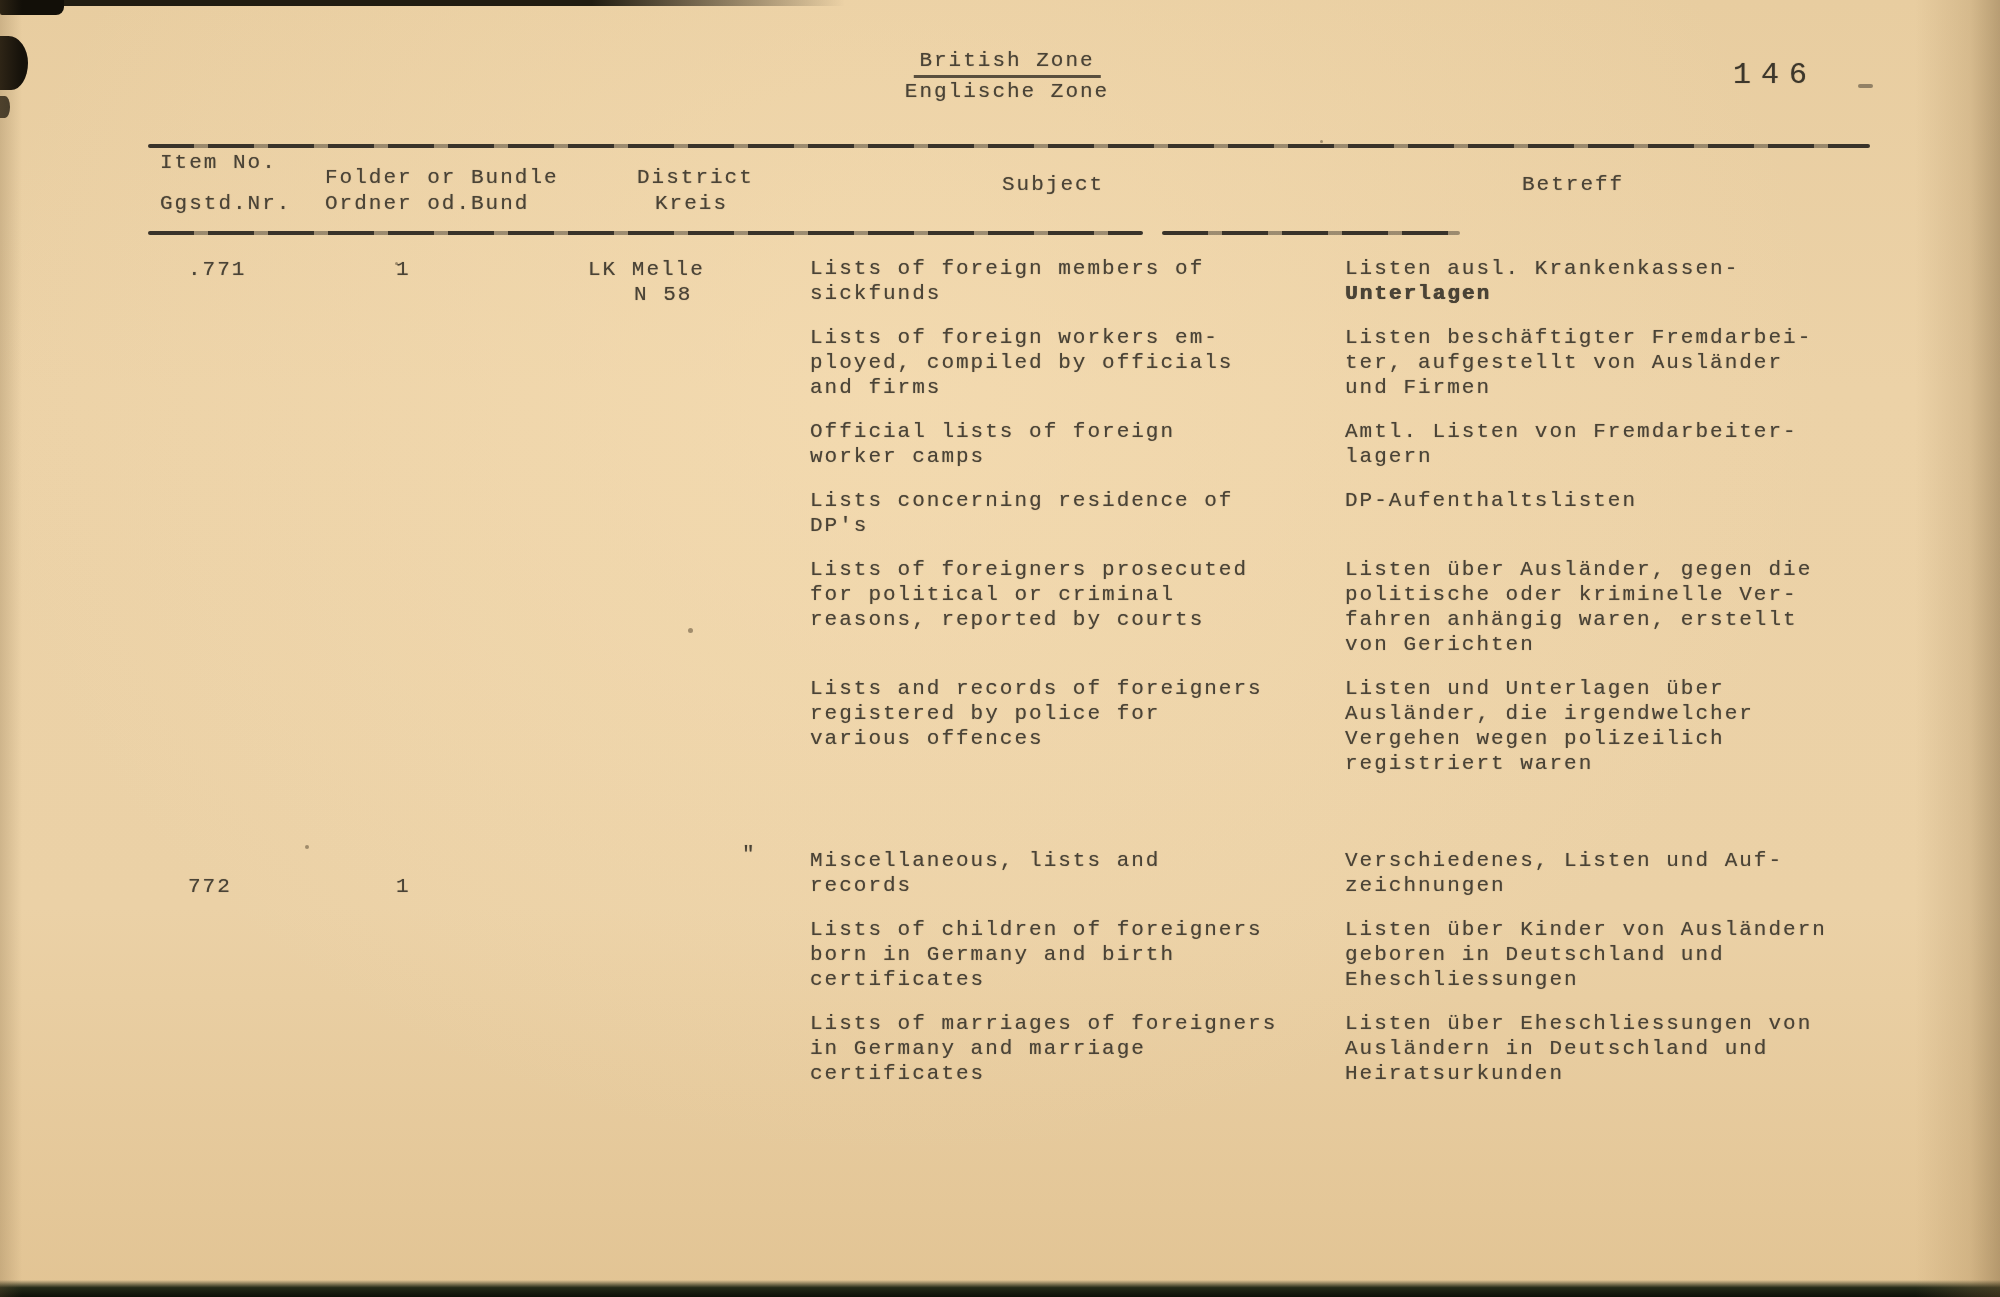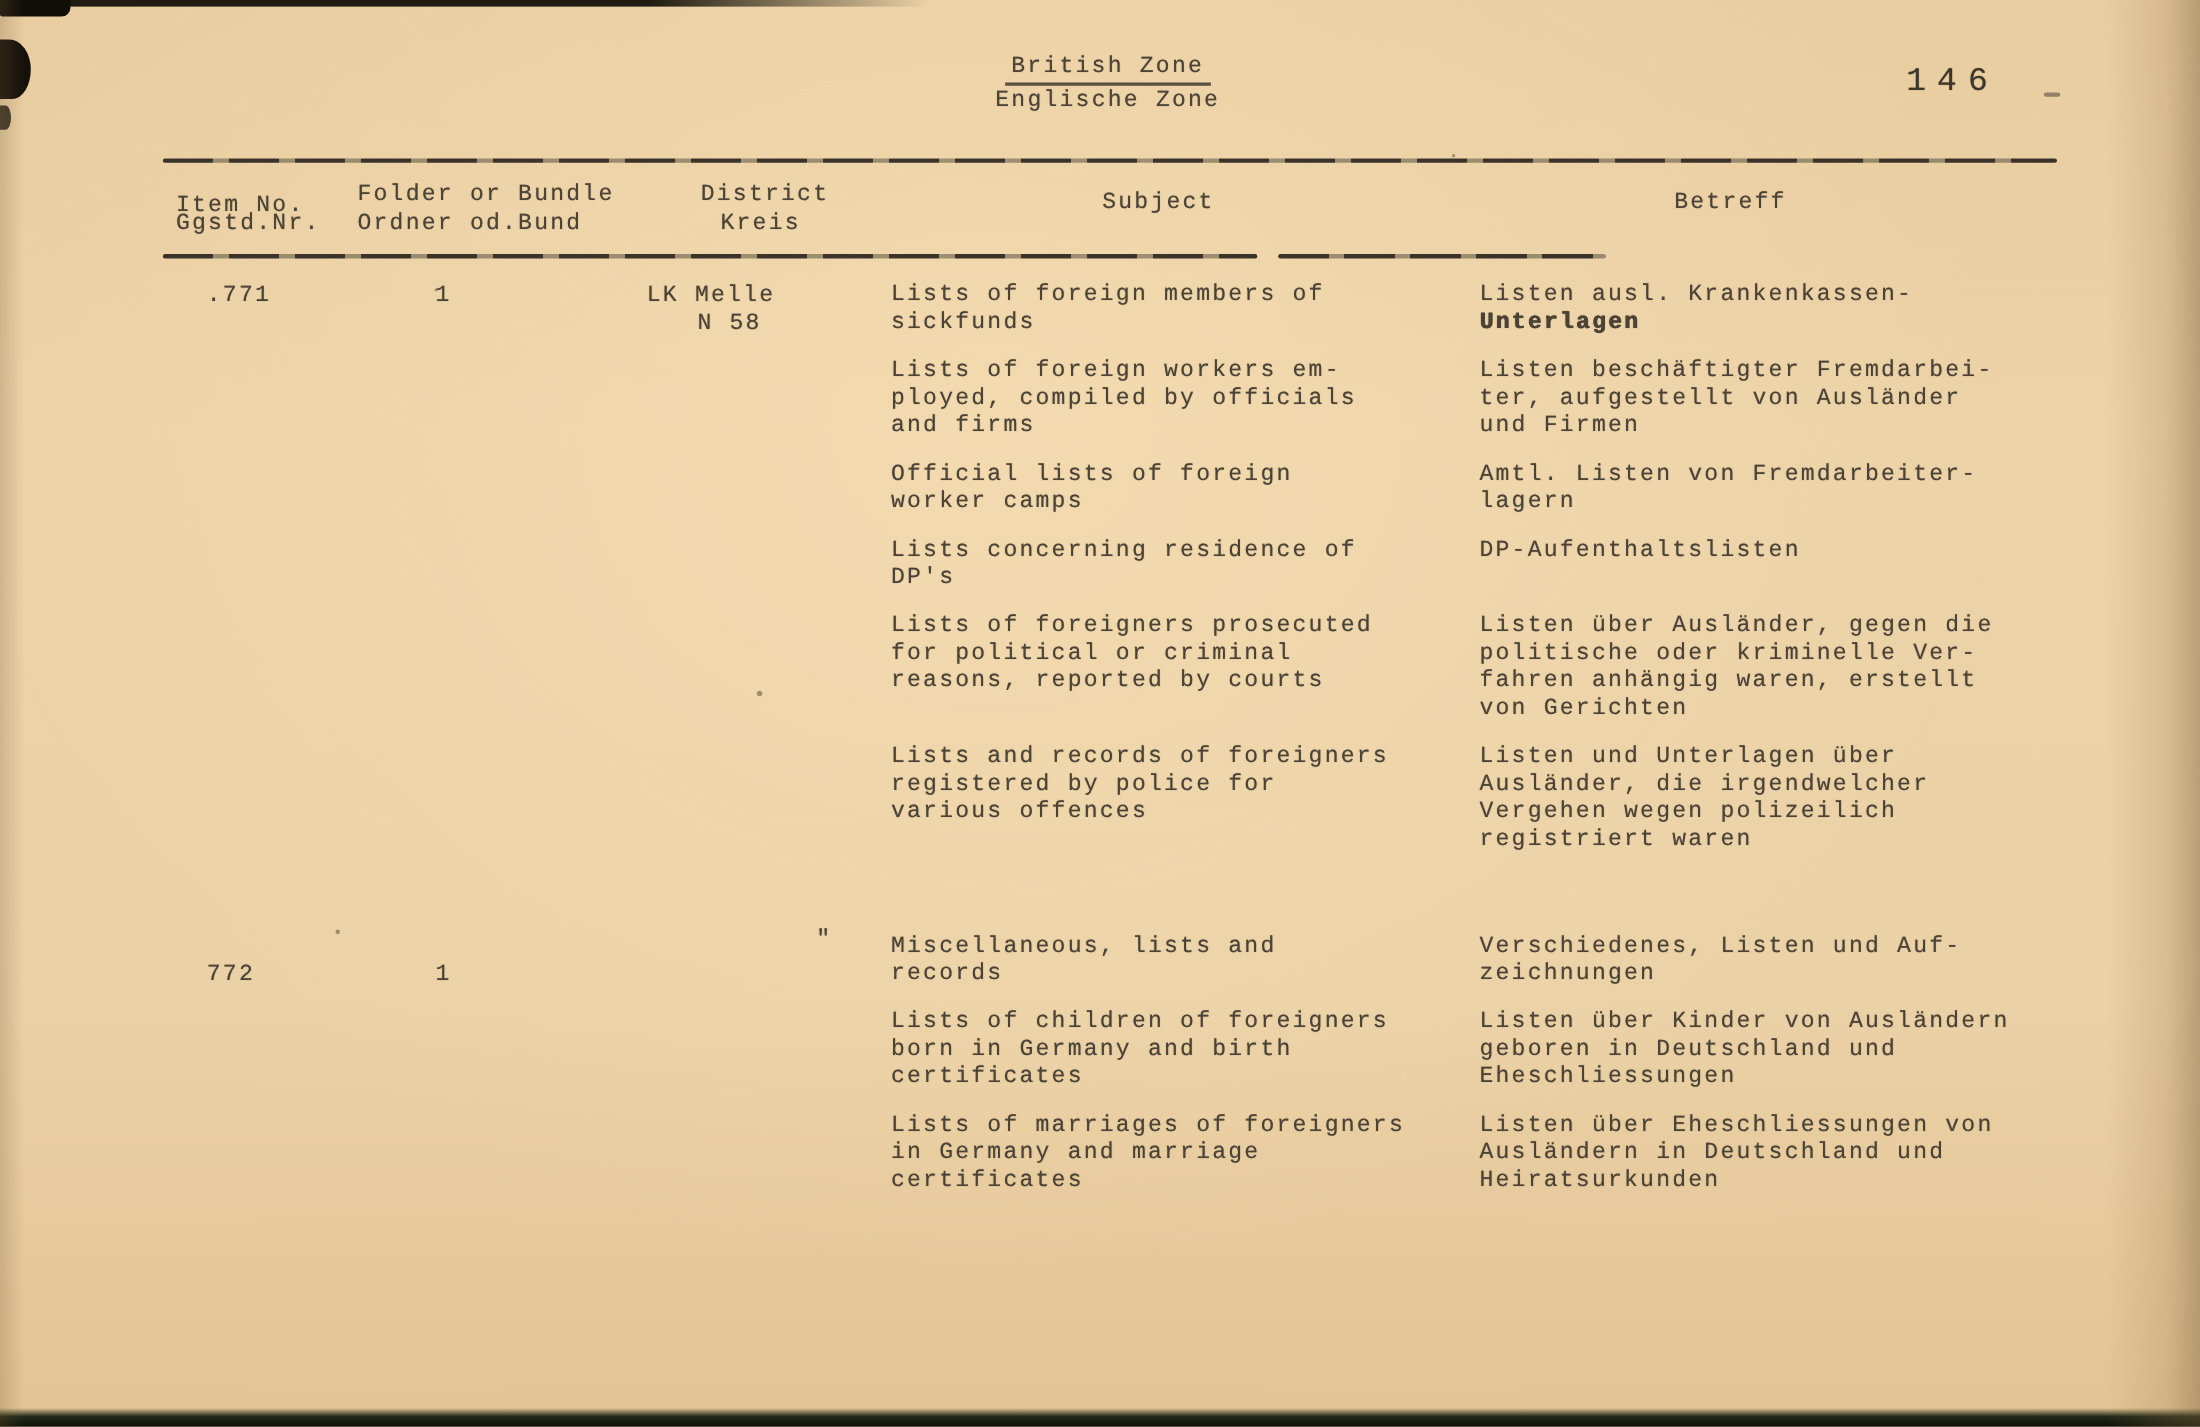--- a/index.html
+++ b/index.html
@@ -35,21 +35,21 @@
     color:#3d372b;text-shadow:0 0 1px rgba(61,55,43,0.6);}
   .page-dash{position:absolute;top:84px;left:1858px;width:15px;height:4px;background:rgba(74,66,52,0.55);border-radius:2px;}
   
   .rule{position:absolute;height:4px;border-radius:2px;
     background:repeating-linear-gradient(90deg,#39332a 0 46px,rgba(57,51,42,0.45) 46px 60px);}
   .rule-top{top:144px;left:148px;width:1722px;}
   .rule-mid-a{top:231px;left:148px;width:995px;}
   .rule-mid-b{top:231px;left:1162px;width:298px;}
   
   .col-head{position:absolute;font-size:21px;line-height:25px;white-space:pre;}
-  .h-item-en{top:175px;left:160px;} .h-item-de{top:191px;left:160px;}
+  .h-item-en{top:150px;left:160px;} .h-item-de{top:191px;left:160px;}
   .h-folder-en{top:165px;left:325px;} .h-folder-de{top:191px;left:325px;}
   .h-district-en{top:165px;left:637px;} .h-district-de{top:191px;left:655px;}
   .h-subject{top:172px;left:1002px;}
   .h-betreff{top:172px;left:1522px;}
   
   .table-body{position:absolute;top:256px;left:0;right:0;font-size:21px;line-height:25px;}
   .row-group{position:relative;margin-bottom:72px;}
   .col-item{position:absolute;left:188px;top:1px;white-space:pre;}
   .col-folder{position:absolute;left:396px;top:1px;white-space:pre;}
   .col-district{position:absolute;left:588px;top:1px;white-space:pre;}

